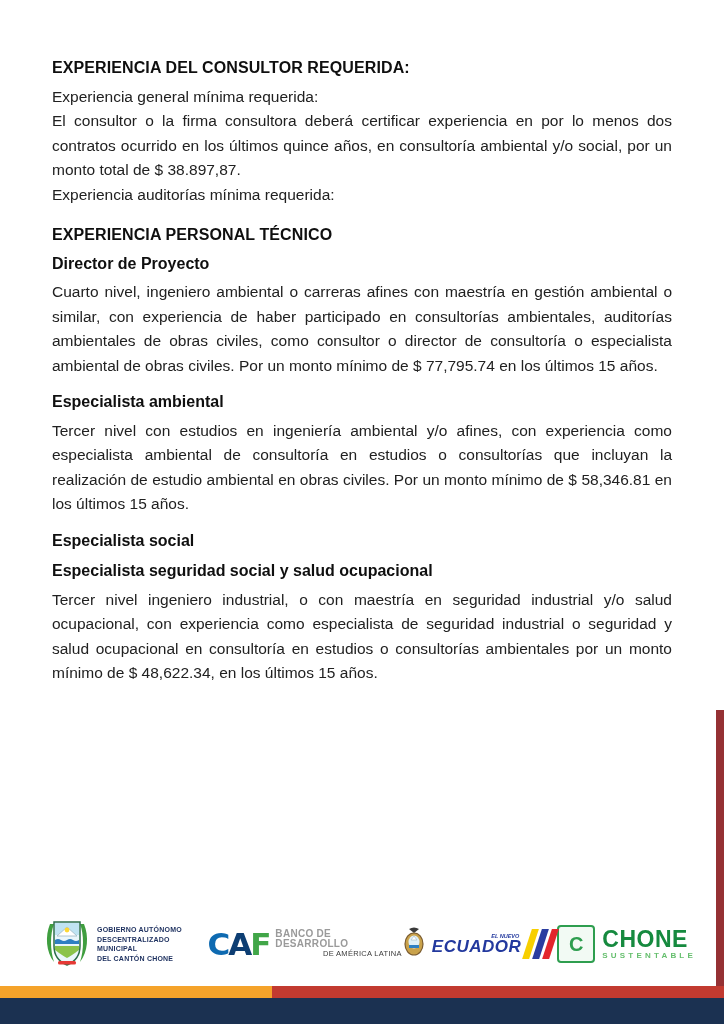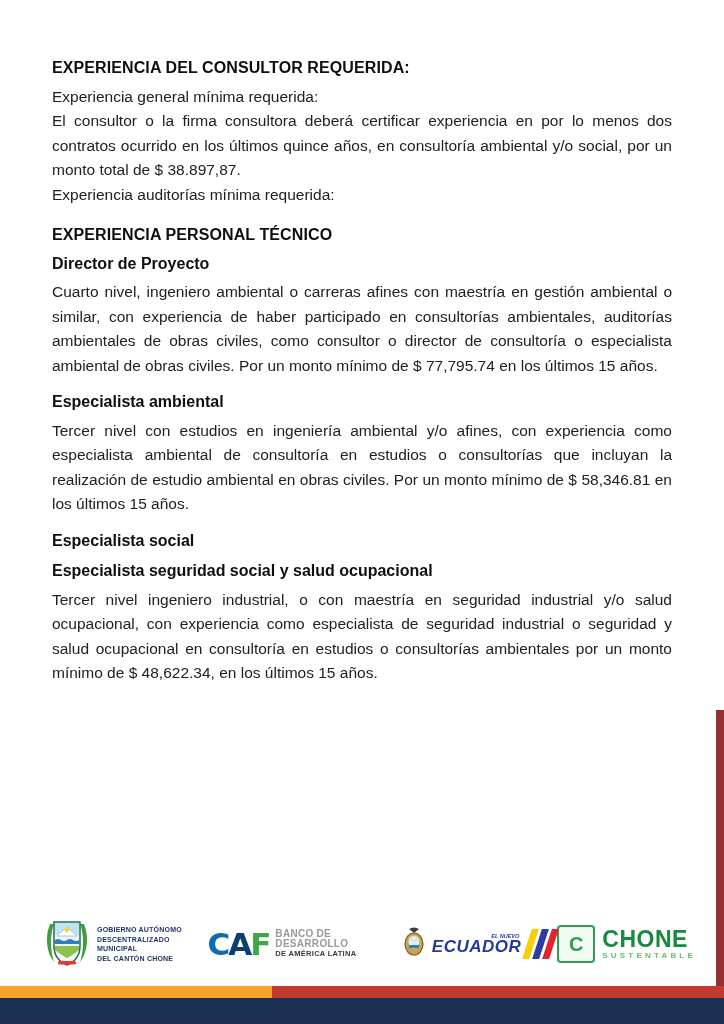--- a/index.html
+++ b/index.html
@@ -29,21 +29,21 @@
   .footer-logos{
     position:absolute;left:44px;right:28px;bottom:50px;height:60px;
     display:flex;align-items:center;justify-content:space-between;
   }
   .logo{display:flex;align-items:center;}
   .gad-text{margin-left:7px;font-size:7px;font-weight:700;color:#1c2f5e;line-height:9.5px;letter-spacing:.2px;}
   .caf-word{font-size:31px;font-weight:900;letter-spacing:-2px;line-height:30px;font-family:"DejaVu Sans",sans-serif;}
   .caf-c{color:#0e6ab1;}.caf-a{color:#0d3e73;}.caf-f{color:#41a648;}
   .caf-text{margin-left:6px;line-height:10px;}
   .caf-line1{font-size:10px;color:#9a9a9a;font-weight:600;letter-spacing:.3px;}
-  .caf-line2{font-size:7.5px;color:#3a3a3a;font-weight:700;letter-spacing:.3px;}
+  .caf-line2{font-size:7.5px;color:#3a3a3a;font-weight:400;letter-spacing:.3px;text-align:right;}
   .ec-block{margin-left:6px;position:relative;}
   .ec-sub{font-size:5.5px;font-weight:800;font-style:italic;color:#23399e;text-align:right;margin-right:2px;}
   .ec-word{font-size:17px;font-weight:900;font-style:italic;color:#23399e;letter-spacing:.5px;line-height:16px;}
   .ec-stripes{display:flex;margin-left:6px;}
   .stripe{width:7px;height:30px;transform:skewX(-18deg);margin-right:3px;}
   .stripe.y{background:#f7cf00;}.stripe.b{background:#2b3da0;}.stripe.r{background:#e3262d;}
   .chone-emblem{
     width:34px;height:34px;border:2.5px solid #2e9e4f;border-radius:4px;color:#2e9e4f;
     display:flex;align-items:center;justify-content:center;font-weight:900;font-size:20px;
     background:#f2faf4;

